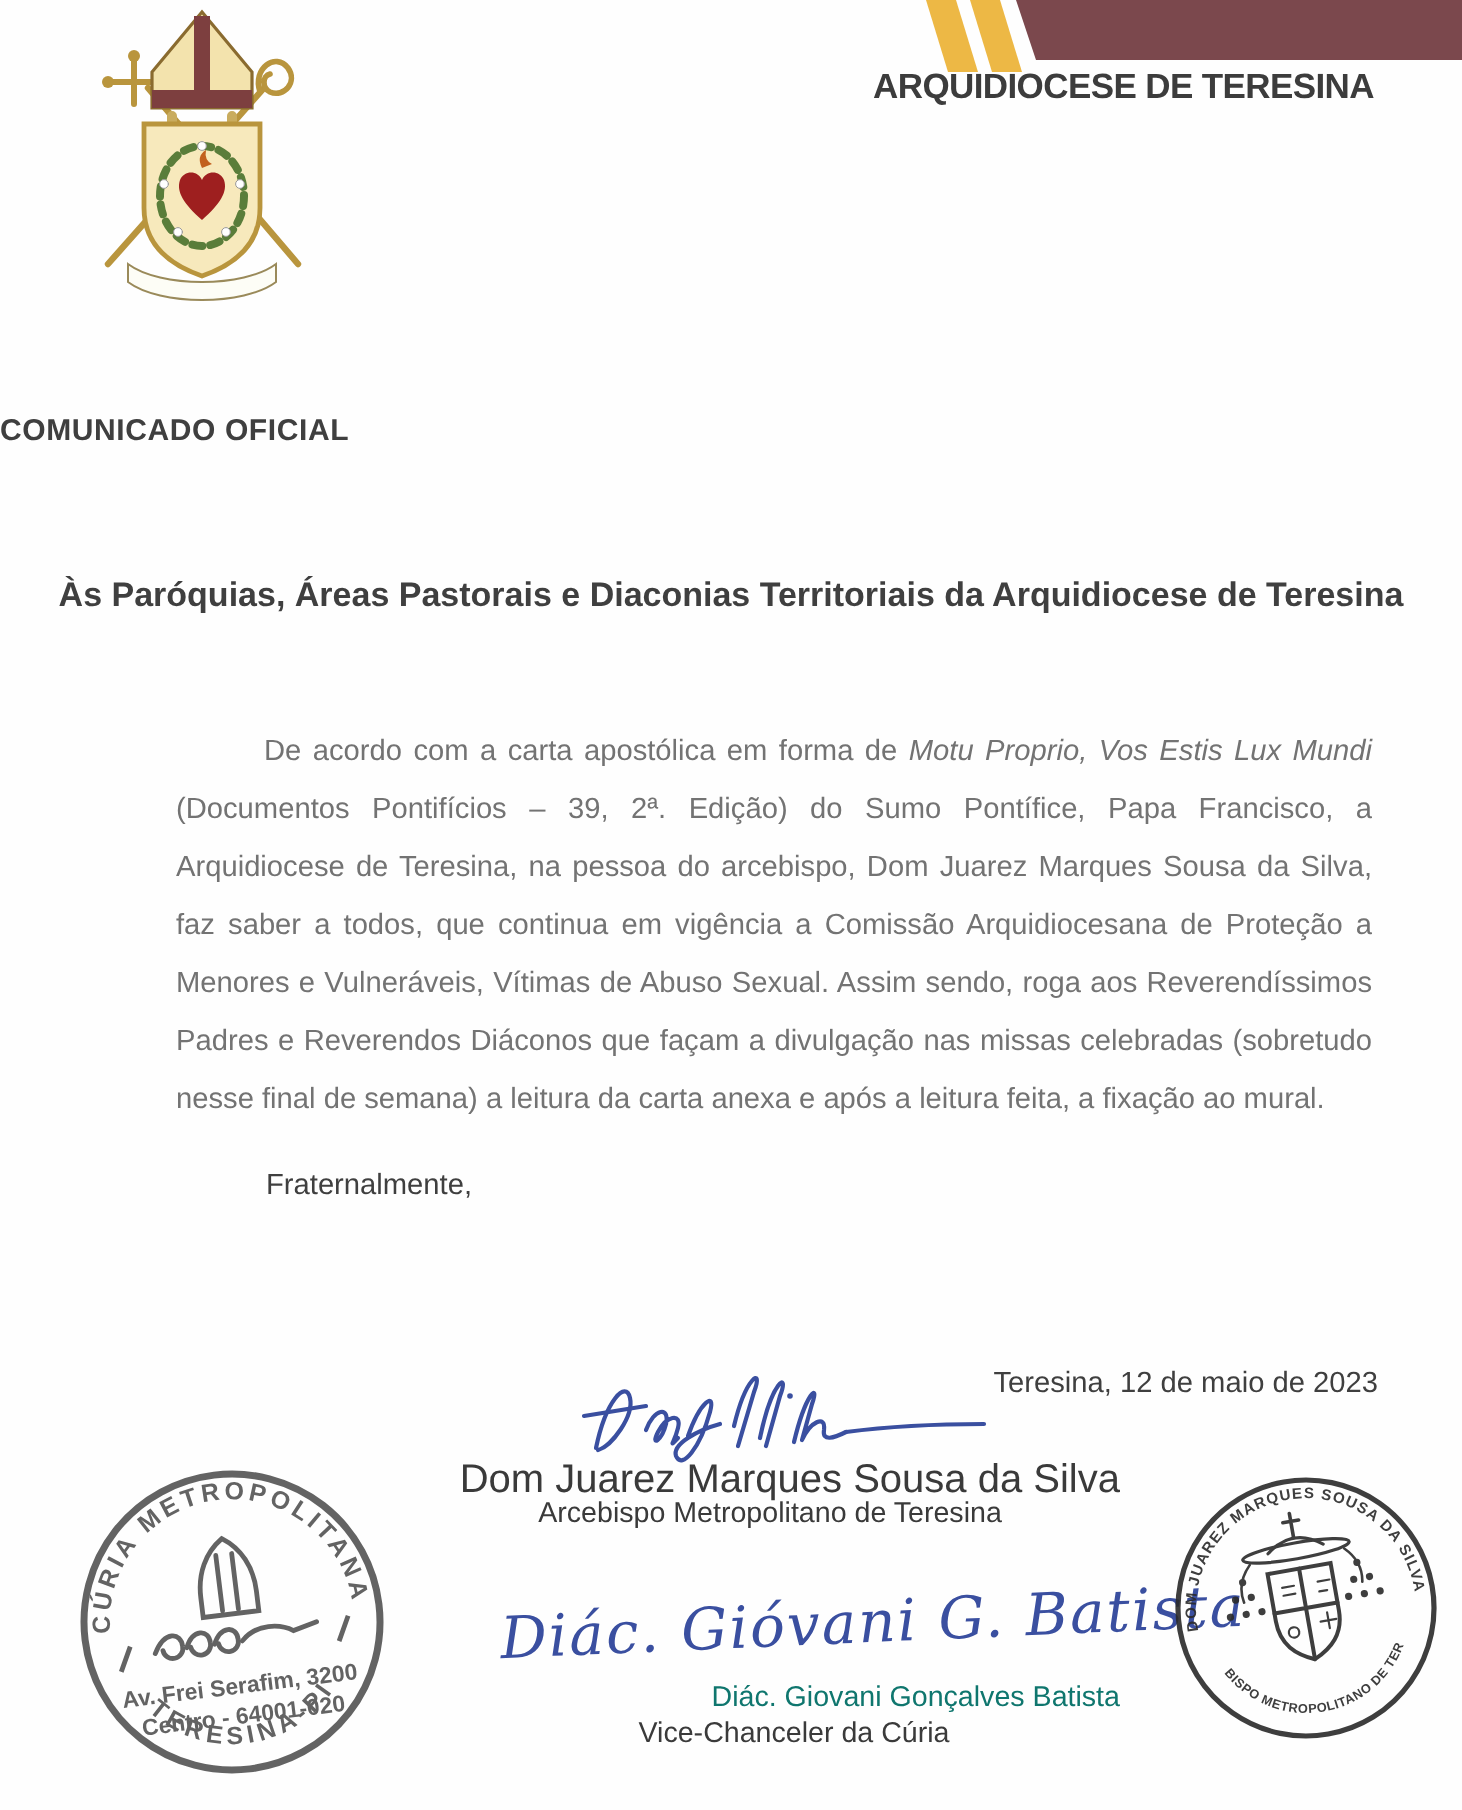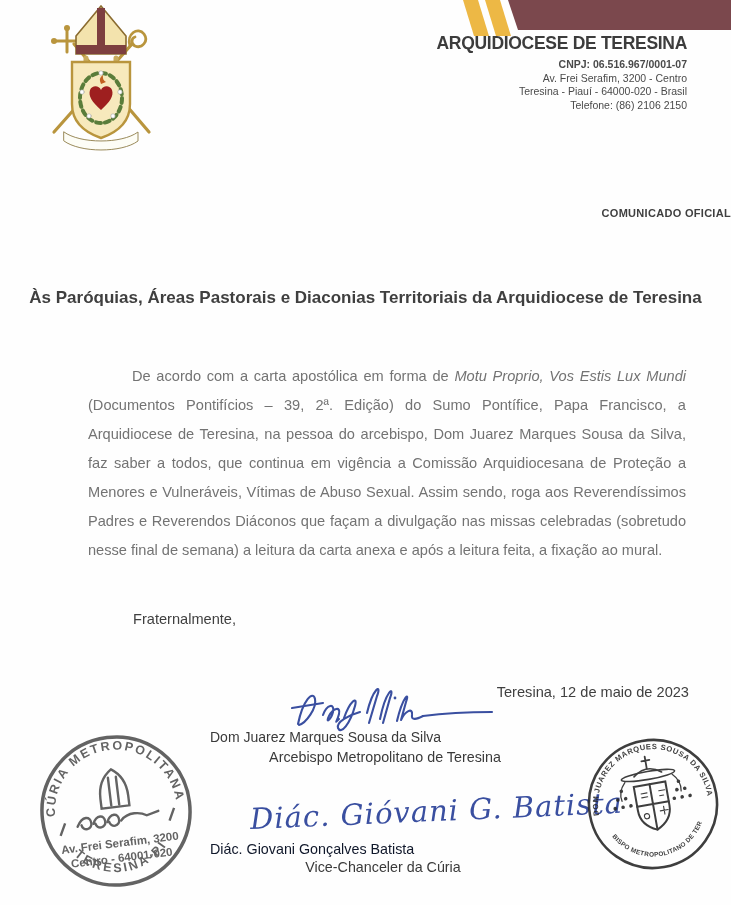--- a/index.html
+++ b/index.html
@@ -10,38 +10,38 @@
     color:#3f3f3f;
   }
   
   .banner-svg{position:absolute; top:0; right:0;}
   .org-block{position:absolute; top:33px; right:44px; text-align:right;}
   .org-name{font-size:17.5px; font-weight:700; letter-spacing:-0.3px; color:#3c3c3c; white-space:nowrap;}
   .org-contact{margin-top:4px; font-size:10.5px; line-height:13.5px; color:#4a4a4a;}
   .org-contact .cnpj{font-weight:700;}
   .logo-svg{position:absolute; left:34px; top:2px;}
   
-  .doc-title{position:absolute; top:207px; left:0; width:100%; text-align:right;
-    font-size:11px; font-weight:700; letter-spacing:0.3px;}
+  .doc-title{position:absolute; top:207px; left:0; width:100%; text-align:left;
+    font-size:15px; font-weight:700; letter-spacing:0.3px;}
   .addressee{position:absolute; top:288px; left:0; width:100%; text-align:center;
     font-size:17px; font-weight:700;}
   .paragraph{position:absolute; top:362px; left:88px; width:598px;
     font-size:14.6px; line-height:29px; text-align:justify; text-indent:44px; color:#737373;}
   .paragraph .it{font-style:italic;}
-  .closing{position:absolute; top:611px; left:133px; font-size:14.6px;}
+  .closing{position:absolute; top:585px; left:133px; font-size:14.6px;}
   .dateline{position:absolute; top:684px; right:42px; font-size:14.6px;}
   
   .sig-scrawl{position:absolute; left:278px; top:678px;}
-  .sig1-name{position:absolute; top:729px; left:210px; width:350px; text-align:left; font-size:14px; color:#3a3a3a;}
+  .sig1-name{position:absolute; top:729px; left:210px; width:350px; text-align:right; font-size:20px; color:#3a3a3a;}
   .sig1-title{position:absolute; top:749px; left:210px; width:350px; text-align:center; font-size:14.3px; color:#3a3a3a;}
   .sig2-hand{position:absolute; top:796px; left:250px; width:280px; text-align:center;
     font-family:"DejaVu Serif","Liberation Serif",serif; font-style:italic;
     font-size:29px; letter-spacing:1px; transform:rotate(-2.5deg); white-space:nowrap;}
-  .sig2-name{position:absolute; top:841px; left:210px; width:350px; text-align:left; font-size:14.3px; color:#0f172a;}
-  .sig2-title{position:absolute; top:859px; left:208px; width:350px; text-align:center; font-size:14.3px; color:#3a3a3a;}
+  .sig2-name{position:absolute; top:841px; left:210px; width:350px; text-align:right; font-size:14.3px; color:#0f766e;}
+  .sig2-title{position:absolute; top:859px; left:222px; width:350px; text-align:center; font-size:14.3px; color:#3a3a3a;}
   
   .stamp-left{position:absolute; left:36px; top:731px; opacity:0.88;}
   .stamp-right{position:absolute; left:583px; top:734px; opacity:0.9;}
   svg text{font-family:"Liberation Sans","DejaVu Sans",sans-serif;}
 </style>
 </head>
 <body>
 
 <div class="page">
 
@@ -84,26 +84,20 @@
         <path d="M67,108 C58,100 54,94 56,88 c2,-5 9,-5 11,0 c2,-5 9,-5 11,0 c2,6 -2,12 -11,20 Z" fill="#9e1f1f"></path>
         <path d="M67,82 q-3,-6 2,-9 q-1,5 3,7" fill="#c2601f"></path>
       </g>
 
       <path d="M30,130 C46,142 88,142 104,130 L104,139 C88,151 46,151 30,139 Z" fill="#fdfdf6" stroke="#9a8a5a" stroke-width="1"></path>
     </g>
   </svg>
 
   <div class="org-block">
     <div class="org-name">ARQUIDIOCESE DE TERESINA</div>
-    <div class="org-contact">
-      <div class="cnpj">CNPJ: 06.516.967/0001-07</div>
-      <div>Av. Frei Serafim, 3200 - Centro</div>
-      <div>Teresina - Piauí - 64000-020 - Brasil</div>
-      <div>Telefone: (86) 2106 2150</div>
-    </div>
   </div>
 
   <div class="doc-title">COMUNICADO OFICIAL</div>
   <div class="addressee">Às Paróquias, Áreas Pastorais e Diaconias Territoriais da Arquidiocese de Teresina</div>
   <div class="paragraph"><span>De acordo com a carta apostólica em forma de </span><span class="it">Motu Proprio, Vos Estis Lux Mundi</span><span> (Documentos Pontifícios – 39, 2ª. Edição) do Sumo Pontífice, Papa Francisco, a Arquidiocese de Teresina, na pessoa do arcebispo, Dom Juarez Marques Sousa da Silva, faz saber a todos, que continua em vigência a Comissão Arquidiocesana de Proteção a Menores e Vulneráveis, Vítimas de Abuso Sexual. Assim sendo, roga aos Reverendíssimos Padres e Reverendos Diáconos que façam a divulgação nas missas celebradas (sobretudo nesse final de semana) a leitura da carta anexa e após a leitura feita, a fixação ao mural.</span></div>
   <div class="closing">Fraternalmente,</div>
   <div class="dateline">Teresina, 12 de maio de 2023</div>
 
   <svg class="sig-scrawl" width="232" height="58" viewBox="0 0 232 58" color="#3a4fa0">
     <g fill="none" stroke="currentColor" stroke-width="2.1" stroke-linecap="round" stroke-linejoin="round">

